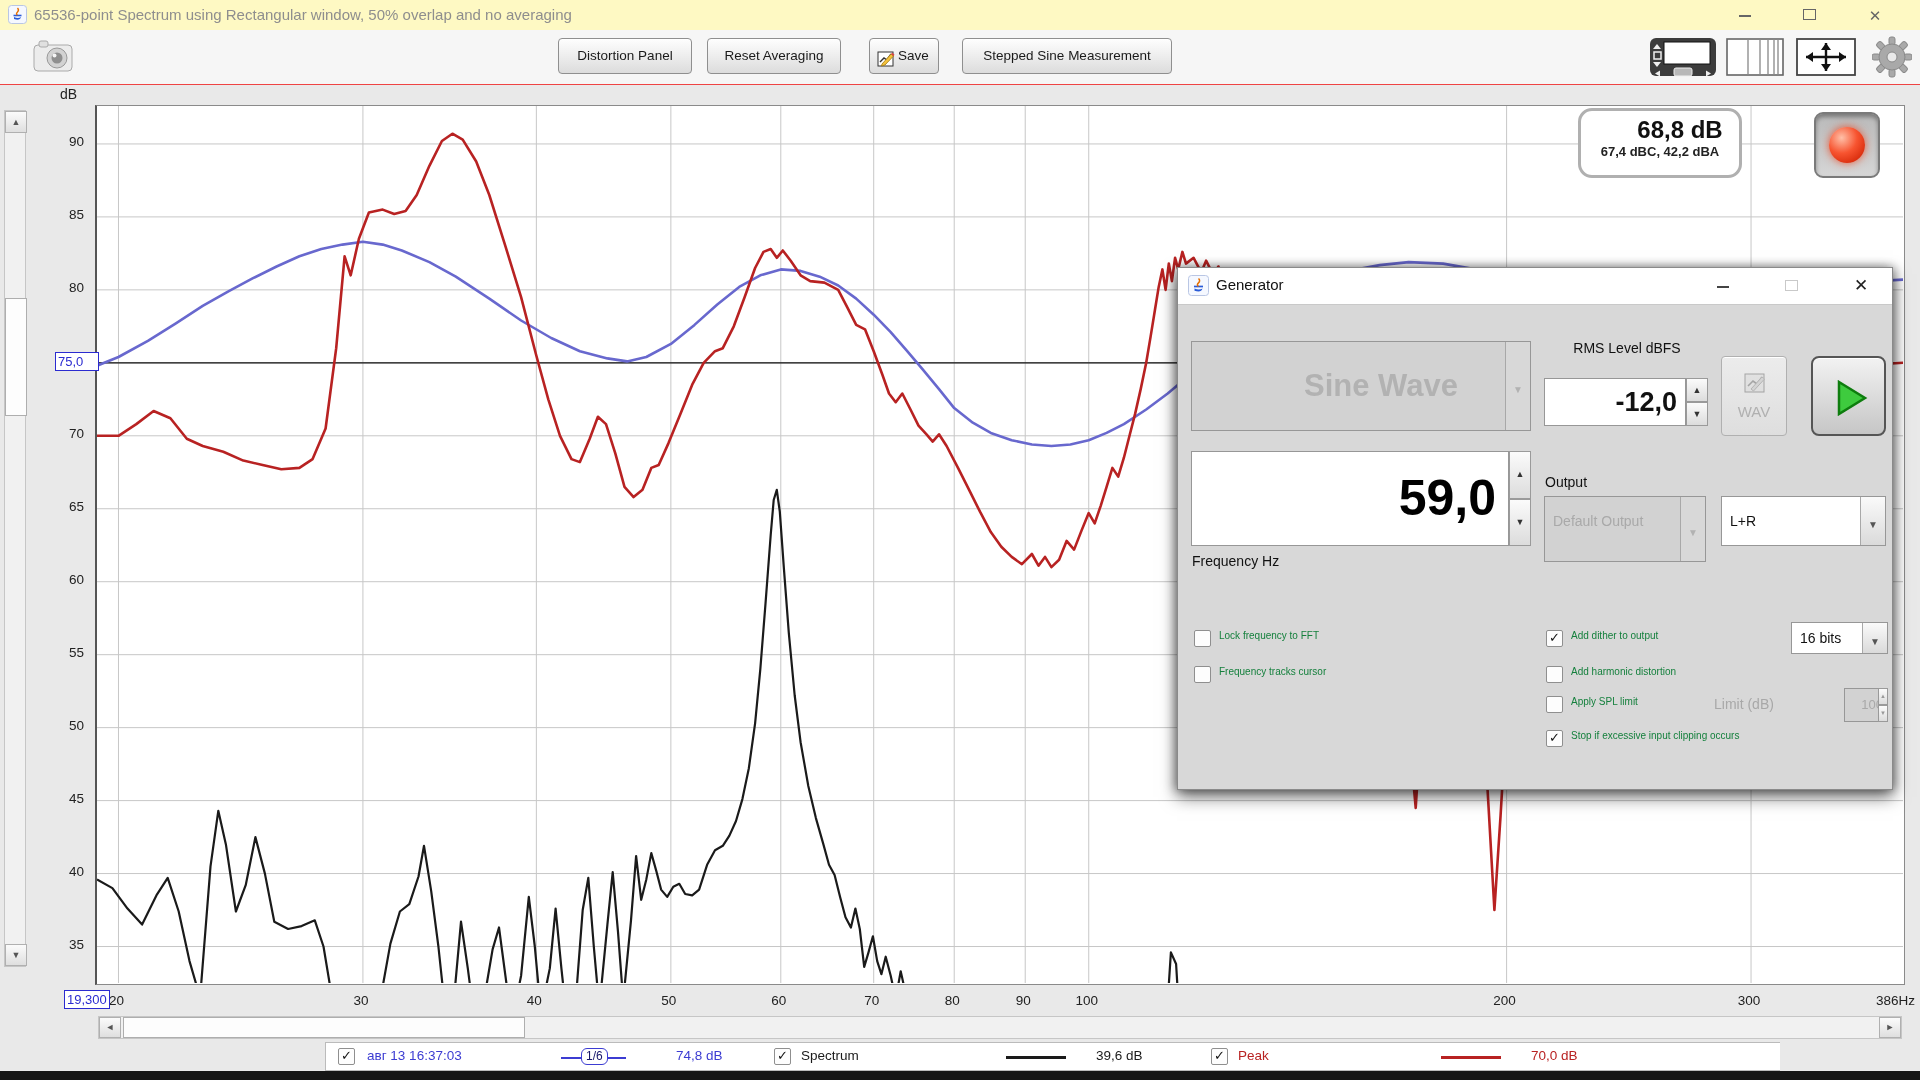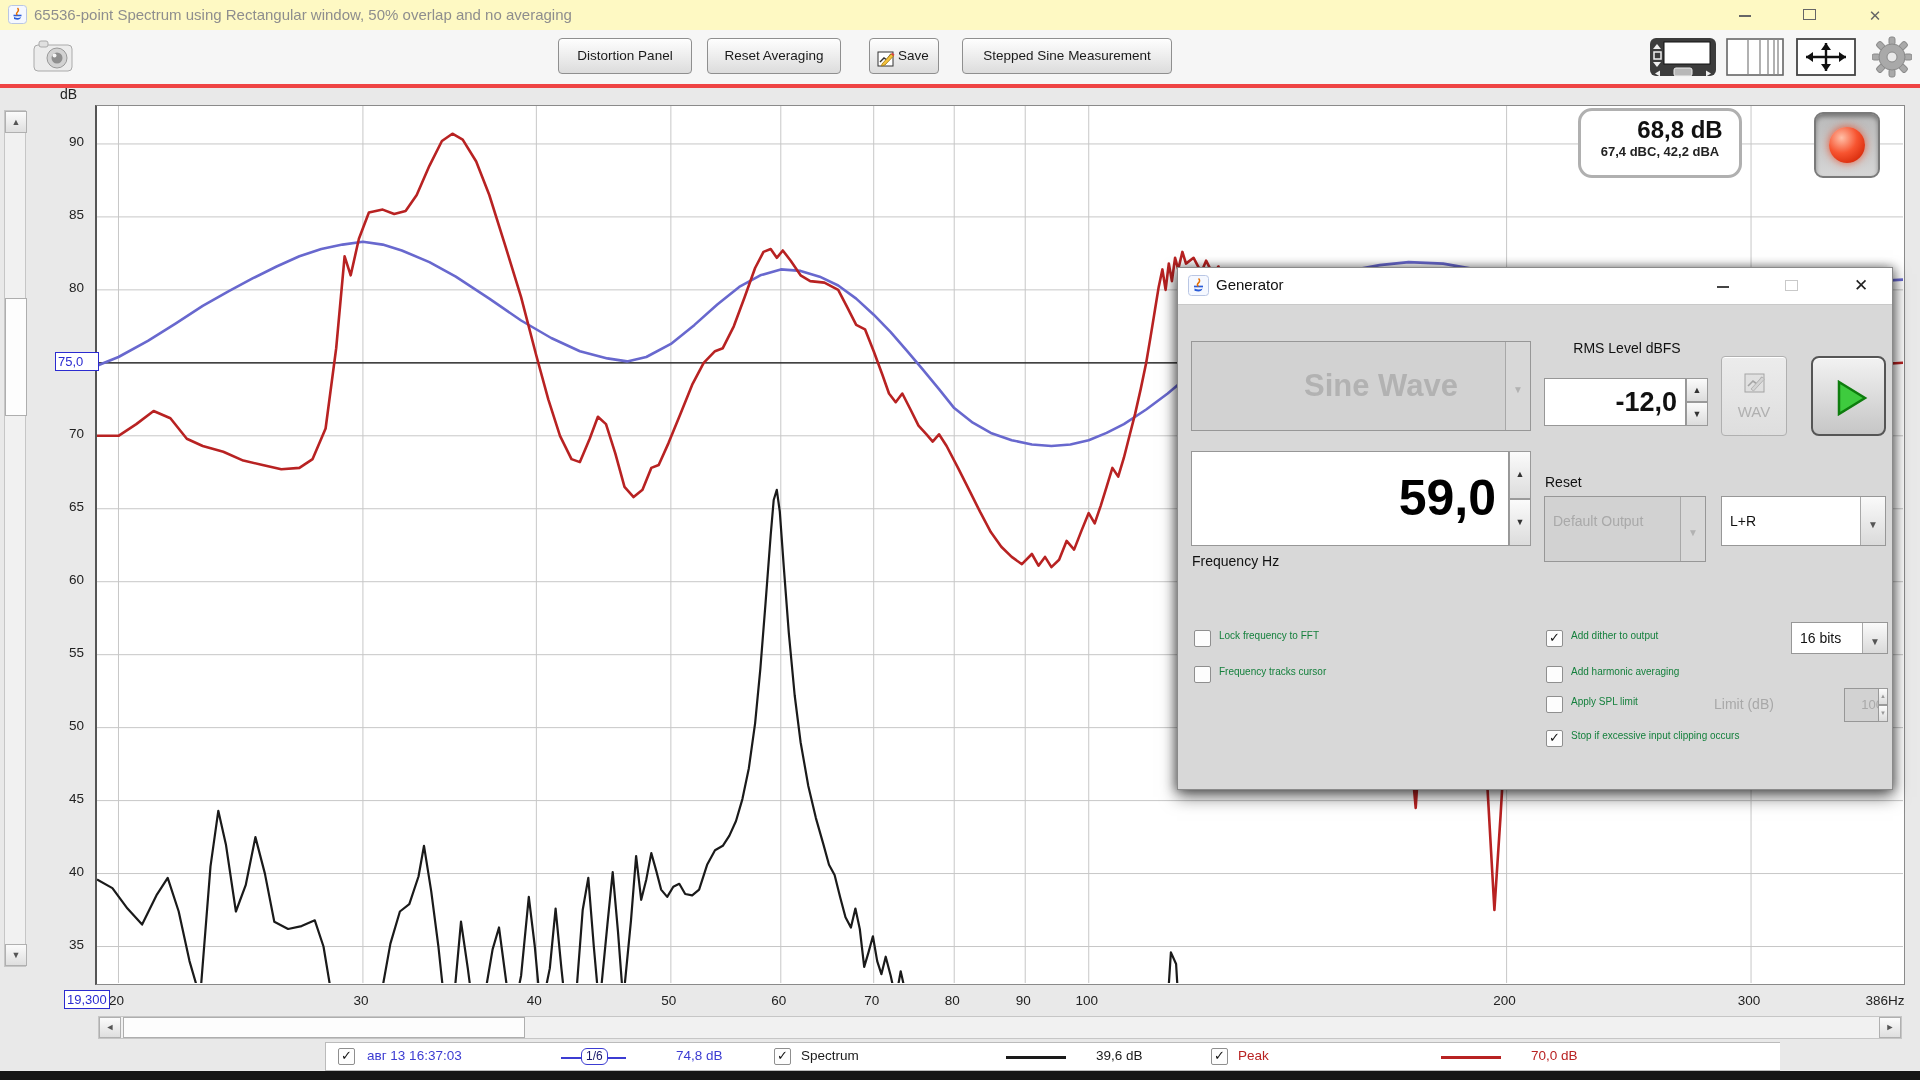--- a/index.html
+++ b/index.html
@@ -7,21 +7,21 @@
        font-family:"Liberation Sans","DejaVu Sans",sans-serif;background:#e9e9e9;
        -webkit-font-smoothing:antialiased;}
   .abs{position:absolute;}
   
   #titlebar{left:0;top:0;width:1920px;height:30px;background:#fef9c3;border-bottom:2px solid #b91c1c;}
   #title-text{left:34px;top:6px;font-size:15px;color:#8e8e8e;white-space:nowrap;}
   .winbtn{top:6px;width:34px;height:19px;text-align:center;color:#666;font-size:13px;line-height:19px;}
   .minbar{display:inline-block;width:12px;height:2px;background:#666;margin-bottom:3px;}
   .maxbox{display:inline-block;width:11px;height:9px;border:1.5px solid #666;}
   
-  #toolbar{left:0;top:30px;width:1920px;height:54px;background:#f6f6f6;border-bottom:4px solid #ef4444;}
+  #toolbar{left:0;top:30px;width:1920px;height:54px;background:#f6f6f6;border-bottom:1px solid #ef4444;}
   .btn{position:absolute;top:8px;height:36px;border:1px solid #8f8f8f;border-radius:4px;
        background:linear-gradient(#fefefe,#efefef 45%,#dcdcdc);box-shadow:0 1px 0 #fff inset;
        font-size:13.5px;color:#1a1a1a;text-align:center;line-height:34px;padding:0 12px;box-sizing:border-box;}
   .toolicon{position:absolute;top:6px;}
   
   #plot{left:95px;top:105px;width:1810px;height:880px;background:#ffffff;
         border:1px solid #8a8a8a;border-left:2px solid #555;box-sizing:border-box;}
   #plot svg{position:absolute;left:0;top:0;}
   .ytick{position:absolute;width:48px;text-align:right;font-size:13.5px;color:#222;}
   .xtick{position:absolute;width:60px;text-align:center;font-size:13.5px;color:#222;}
@@ -227,21 +227,21 @@
     <span class="xtick" style="left: 504.347px; top: 993px;">40</span>
     <span class="xtick" style="left: 638.871px; top: 993px;">50</span>
     <span class="xtick" style="left: 748.785px; top: 993px;">60</span>
     <span class="xtick" style="left: 841.716px; top: 993px;">70</span>
     <span class="xtick" style="left: 922.216px; top: 993px;">80</span>
     <span class="xtick" style="left: 993.223px; top: 993px;">90</span>
     <span class="xtick" style="left: 1056.74px; top: 993px;">100</span>
     <span class="xtick" style="left: 1474.61px; top: 993px;">200</span>
     <span class="xtick" style="left: 1719.05px; top: 993px;">300</span>
   </div>
-<span class="abs xtick" style="left:1855px;top:993px;text-align:center;">386Hz</span>
+<span class="abs xtick" style="left:1855px;top:993px;text-align:right;">386Hz</span>
 
 <div class="abs cursorbox" style="left:55px;top:352px;width:38px;">75,0</div>
 <div class="abs cursorbox" style="left:64px;top:990px;width:40px;">19,300</div>
 
 <div class="abs sb" style="left:98px;top:1016px;width:1804px;height:23px;">
   <div class="sb-btn" style="left:0;top:0;width:22px;height:21px;line-height:19px;">◄</div>
   <div class="sb-thumb" style="left:24px;top:0;width:402px;height:21px;"></div>
   <div class="sb-btn" style="right:0;top:0;width:22px;height:21px;line-height:19px;">►</div>
 </div>
 
@@ -325,21 +325,21 @@
 
   <div class="combo" style="left:13px;top:183px;width:318px;height:95px;">
     <div style="text-align:right;line-height:92px;font-size:50px;font-weight:bold;color:#000;padding-right:12px;border-radius:27px;">59,0</div>
   </div>
   <div class="spincol" style="left:331px;top:183px;height:95px;">
     <div class="spinbtn" style="top:0;line-height:45px;">▲</div>
     <div class="spinbtn" style="top:50%;line-height:45px;">▼</div>
   </div>
   <div class="genlabel" style="left:14px;top:285px;">Frequency Hz</div>
 
-  <div class="genlabel" style="left:367px;top:206px;">Reset</div>
+  <div class="genlabel" style="left:367px;top:206px;">Output</div>
   <div class="combo disabled" style="left:366px;top:228px;width:162px;height:66px;">
     <div style="line-height:48px;font-size:14px;color:#a9a9a9;padding-left:8px;">Default Output</div>
     <div class="arrowbtn"></div>
   </div>
   <div class="combo" style="left:543px;top:228px;width:165px;height:50px;">
     <div style="line-height:48px;font-size:14px;color:#111;padding-left:8px;">L+R</div>
     <div class="arrowbtn"></div>
   </div>
 
   <span class="cb" style="left:16px;top:362px;"></span>
@@ -348,21 +348,21 @@
   <span class="cblabel" style="left:41px;top:398px;">Frequency tracks cursor</span>
 
   <span class="cb on" style="left:368px;top:362px;"></span>
   <span class="cblabel" style="left:393px;top:362px;">Add dither to output</span>
   <div class="combo" style="left:613px;top:354px;width:97px;height:32px;">
     <div style="line-height:30px;font-size:14px;color:#111;padding-left:8px;">16 bits</div>
     <div class="arrowbtn"></div>
   </div>
 
   <span class="cb" style="left:368px;top:398px;"></span>
-  <span class="cblabel" style="left:393px;top:398px;">Add harmonic averaging</span>
+  <span class="cblabel" style="left:393px;top:398px;">Add harmonic distortion</span>
 
   <span class="cb" style="left:368px;top:428px;"></span>
   <span class="cblabel" style="left:393px;top:428px;">Apply SPL limit</span>
   <span class="genlabel dim" style="left:536px;top:428px;">Limit (dB)</span>
   <div class="combo disabled" style="left:666px;top:420px;width:44px;height:34px;">
     <div style="text-align:right;line-height:32px;font-size:13px;color:#a9a9a9;padding-right:4px;">100</div>
   </div>
   <div class="spincol" style="left:700px;top:420px;width:10px;height:34px;">
     <div class="spinbtn" style="top:0;font-size:6px;line-height:14px;color:#999;">▲</div>
     <div class="spinbtn" style="top:50%;font-size:6px;line-height:14px;color:#999;">▼</div>

